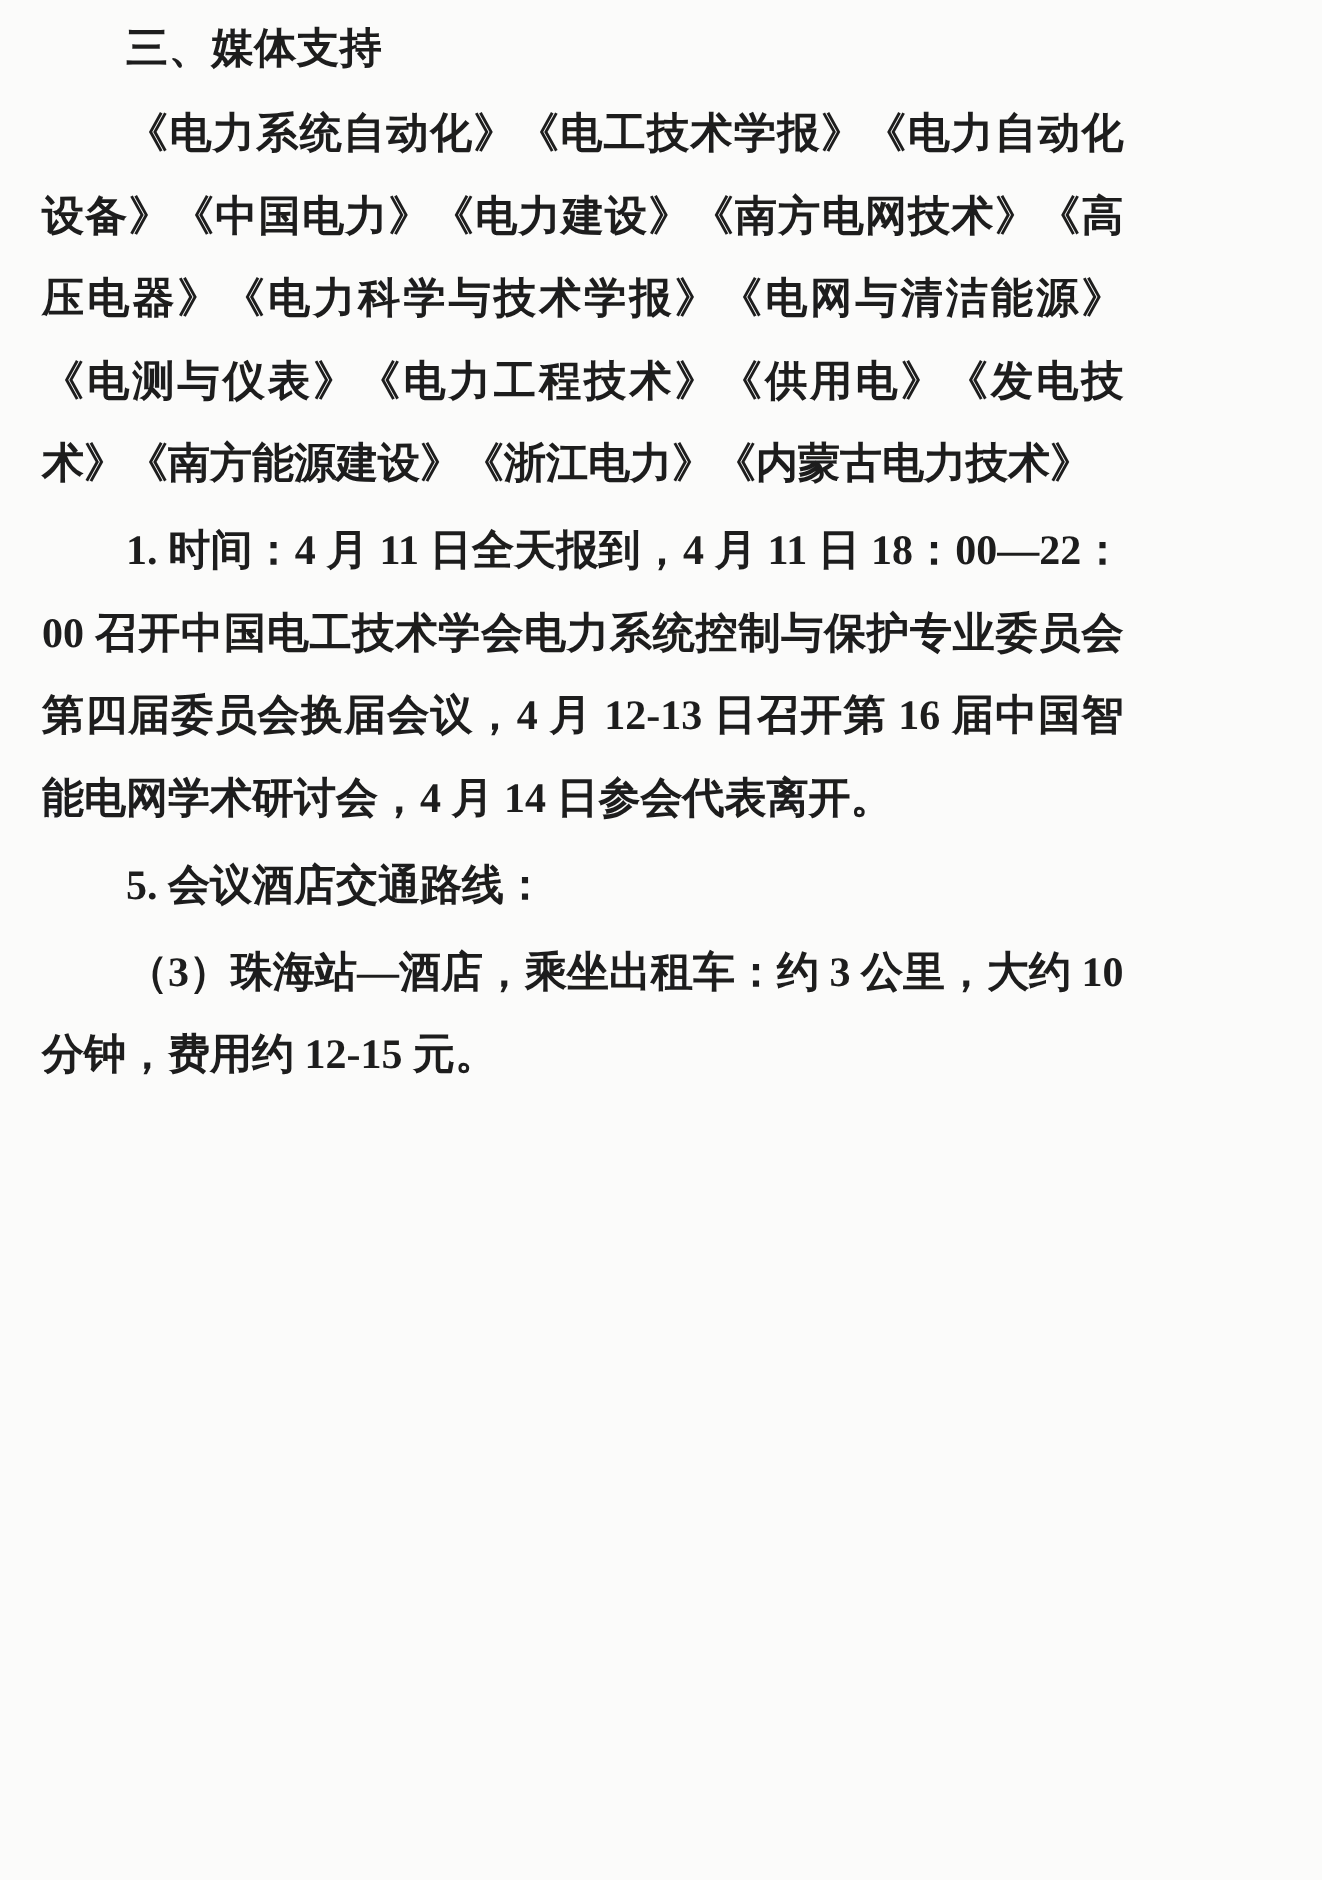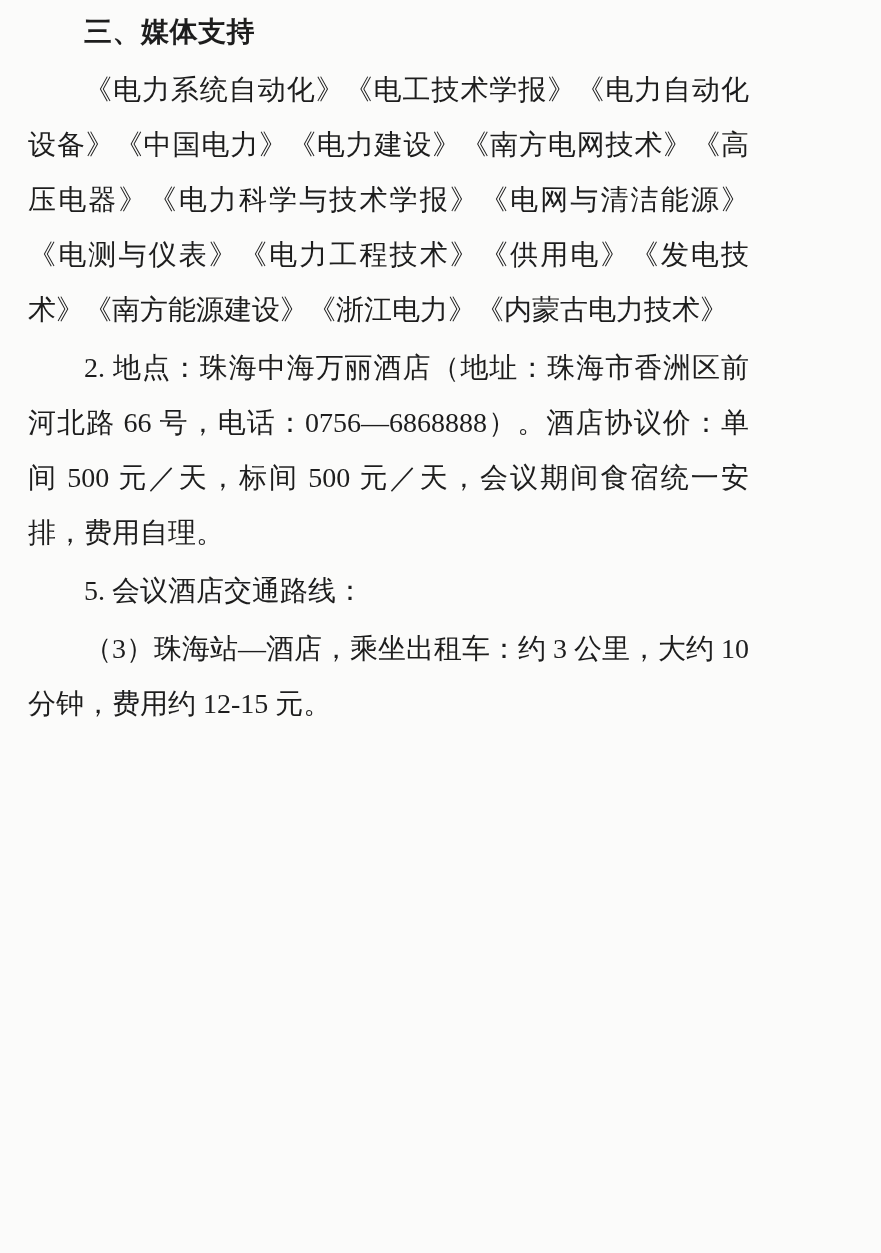--- a/index.html
+++ b/index.html
@@ -25,38 +25,39 @@
     padding: 0;
     text-indent: 2em;
     text-align: justify;
     text-justify: inter-character;
     overflow-wrap: break-word;
     font-weight: normal;
     font-size: 28px;
   }
   .doc-block + .doc-block {
     margin-top: 3px;
+    font-weight: bold;
   }
   .heading {
     font-family: "Liberation Sans", "DejaVu Sans", sans-serif;
     font-weight: bold;
     text-align: left;
     letter-spacing: 0.5px;
   }
 </style>
 </head>
 <body style="background: rgb(251, 251, 250);">
 
 <div class="page" style="color: rgb(29, 29, 29);">
   <h2 class="doc-block heading">三、媒体支持</h2>
 
   <p class="doc-block">《电力系统自动化》《电工技术学报》《电力自动化设备》《中国电力》《电力建设》《南方电网技术》《高压电器》《电力科学与技术学报》《电网与清洁能源》《电测与仪表》《电力工程技术》《供用电》《发电技术》《南方能源建设》《浙江电力》《内蒙古电力技术》</p>
 
 
+  <p class="doc-block">1. 时间：4 月 11 日全天报到，4 月 11 日 18：00—22：00 召开中国电工技术学会电力系统控制与保护专业委员会第四届委员会换届会议，4 月 12-13 日召开第 16 届中国智能电网学术研讨会，4 月 14 日参会代表离开。</p>
 
-  <p class="doc-block">2. 地点：珠海中海万丽酒店（地址：珠海市香洲区前河北路 66 号，电话：0756—6868888）。酒店协议价：单间 500 元／天，标间 500 元／天，会议期间食宿统一安排，费用自理。</p>
 
   <p class="doc-block">5. 会议酒店交通路线：</p>
 
 
 
   <p class="doc-block">（3）珠海站—酒店，乘坐出租车：约 3 公里，大约 10 分钟，费用约 12-15 元。</p>
 </div>
 
 </body></html>

